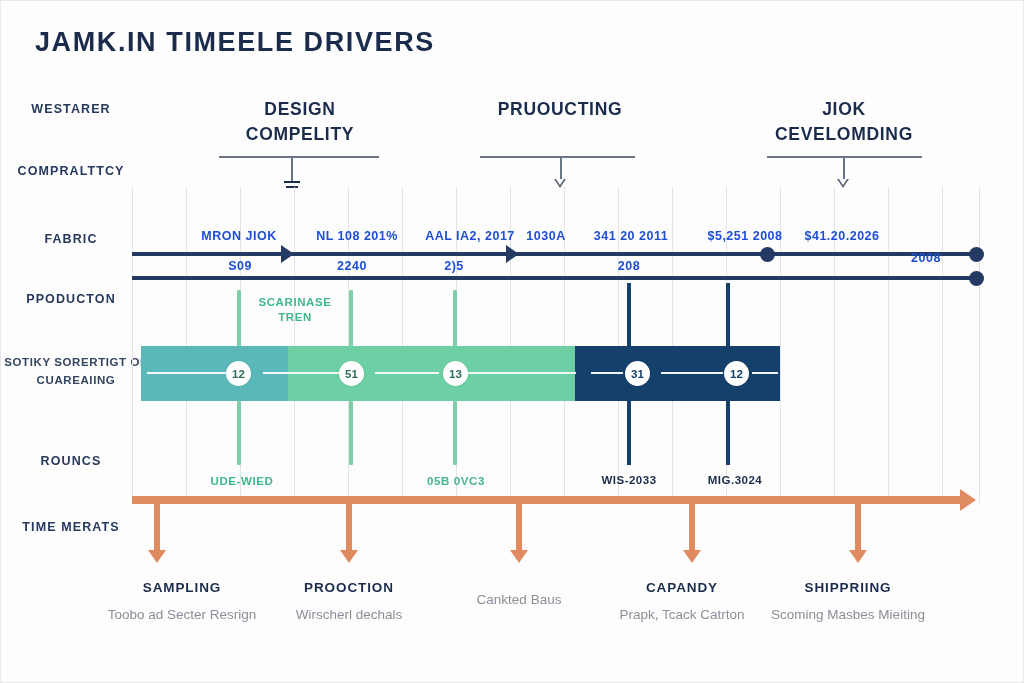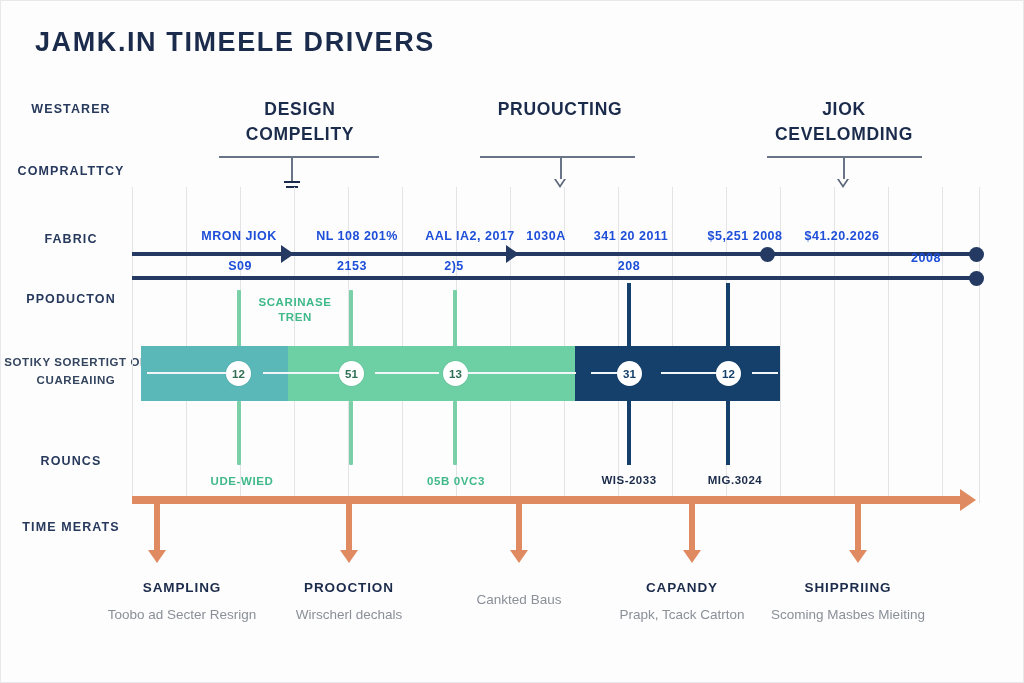--- a/index.html
+++ b/index.html
@@ -175,21 +175,21 @@
     border-radius:50%;
     background:#ffffff;
     color:#2f6f55;
     font-size:11.5px;
     font-weight:700;
     display:flex;
     align-items:center;
     justify-content:center;
     box-shadow:0 0 0 1px rgba(0,0,0,.04);
   }
-  .node.dark{color:#14406b;}
+  .node.dark{color:#14406b;margin-left:8px;}
 
   
   .oaxis{
     position:absolute;
     height:8px;
     background:#e08a61;
   }
   .oarrowhead{
     position:absolute;
     width:0;height:0;
@@ -305,21 +305,21 @@
   <div class="abs tlabel" style="left:178px;top:228px;width:120px;">MRON JIOK</div>
   <div class="abs tlabel" style="left:296px;top:228px;width:120px;">NL 108  201%</div>
   <div class="abs tlabel" style="left:404px;top:228px;width:130px;">AAL IA2, 2017</div>
   <div class="abs tlabel" style="left:505px;top:228px;width:80px;">1030A</div>
   <div class="abs tlabel" style="left:570px;top:228px;width:120px;">341 20 2011</div>
   <div class="abs tlabel" style="left:683px;top:228px;width:122px;">$5,251 2008</div>
   <div class="abs tlabel" style="left:782px;top:228px;width:118px;">$41.20.2026</div>
   <div class="abs tlabel" style="left:890px;top:228px;width:70px;margin-top:22px;">2008</div>
 
   <div class="abs tlabel" style="left:199px;top:258px;width:80px;">S09</div>
-  <div class="abs tlabel" style="left:311px;top:258px;width:80px;">2153</div>
+  <div class="abs tlabel" style="left:311px;top:258px;width:80px;">2240</div>
   <div class="abs tlabel" style="left:413px;top:258px;width:80px;">2)5</div>
   <div class="abs tlabel" style="left:588px;top:258px;width:80px;">208</div>
 
   <div class="abs gvline" style="left:236px;top:289px;height:76px;"></div>
   <div class="abs gvline" style="left:348px;top:289px;height:76px;"></div>
   <div class="abs gvline" style="left:452px;top:289px;height:76px;"></div>
 
   <div class="abs gtext" style="left:246px;top:294px;width:96px;">
     <div>SCARINASE</div>
     <div>TREN</div>

